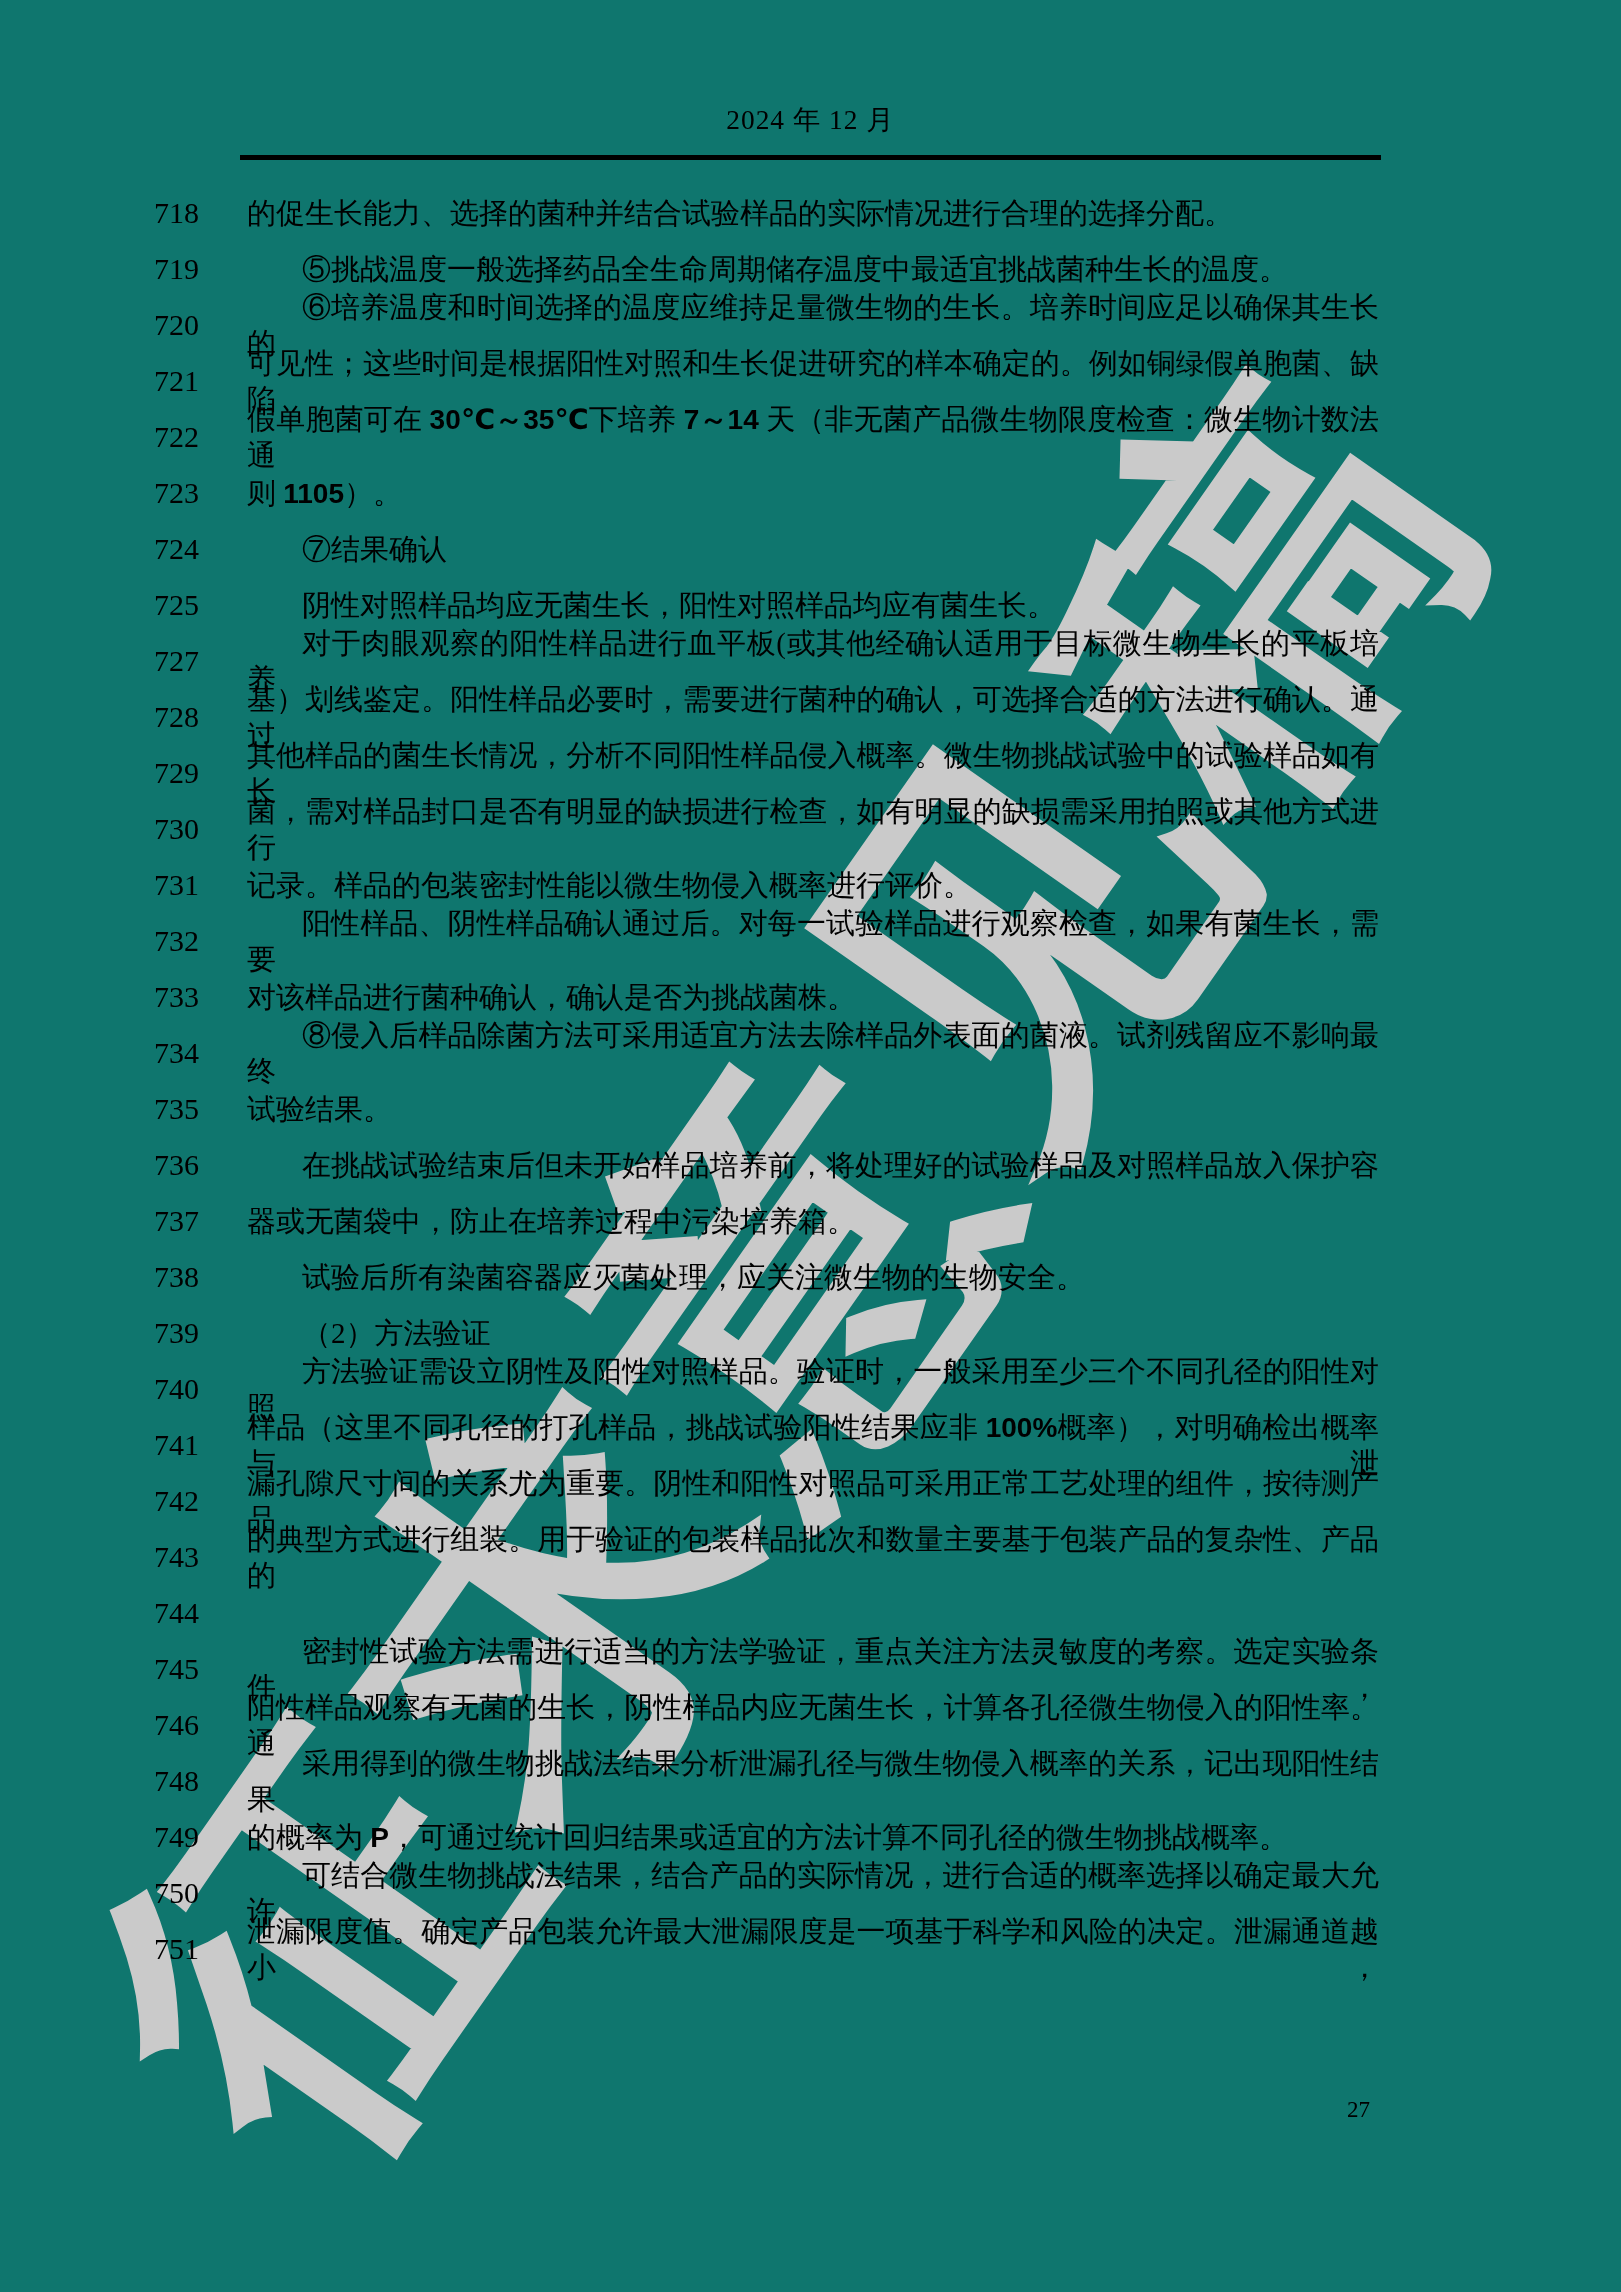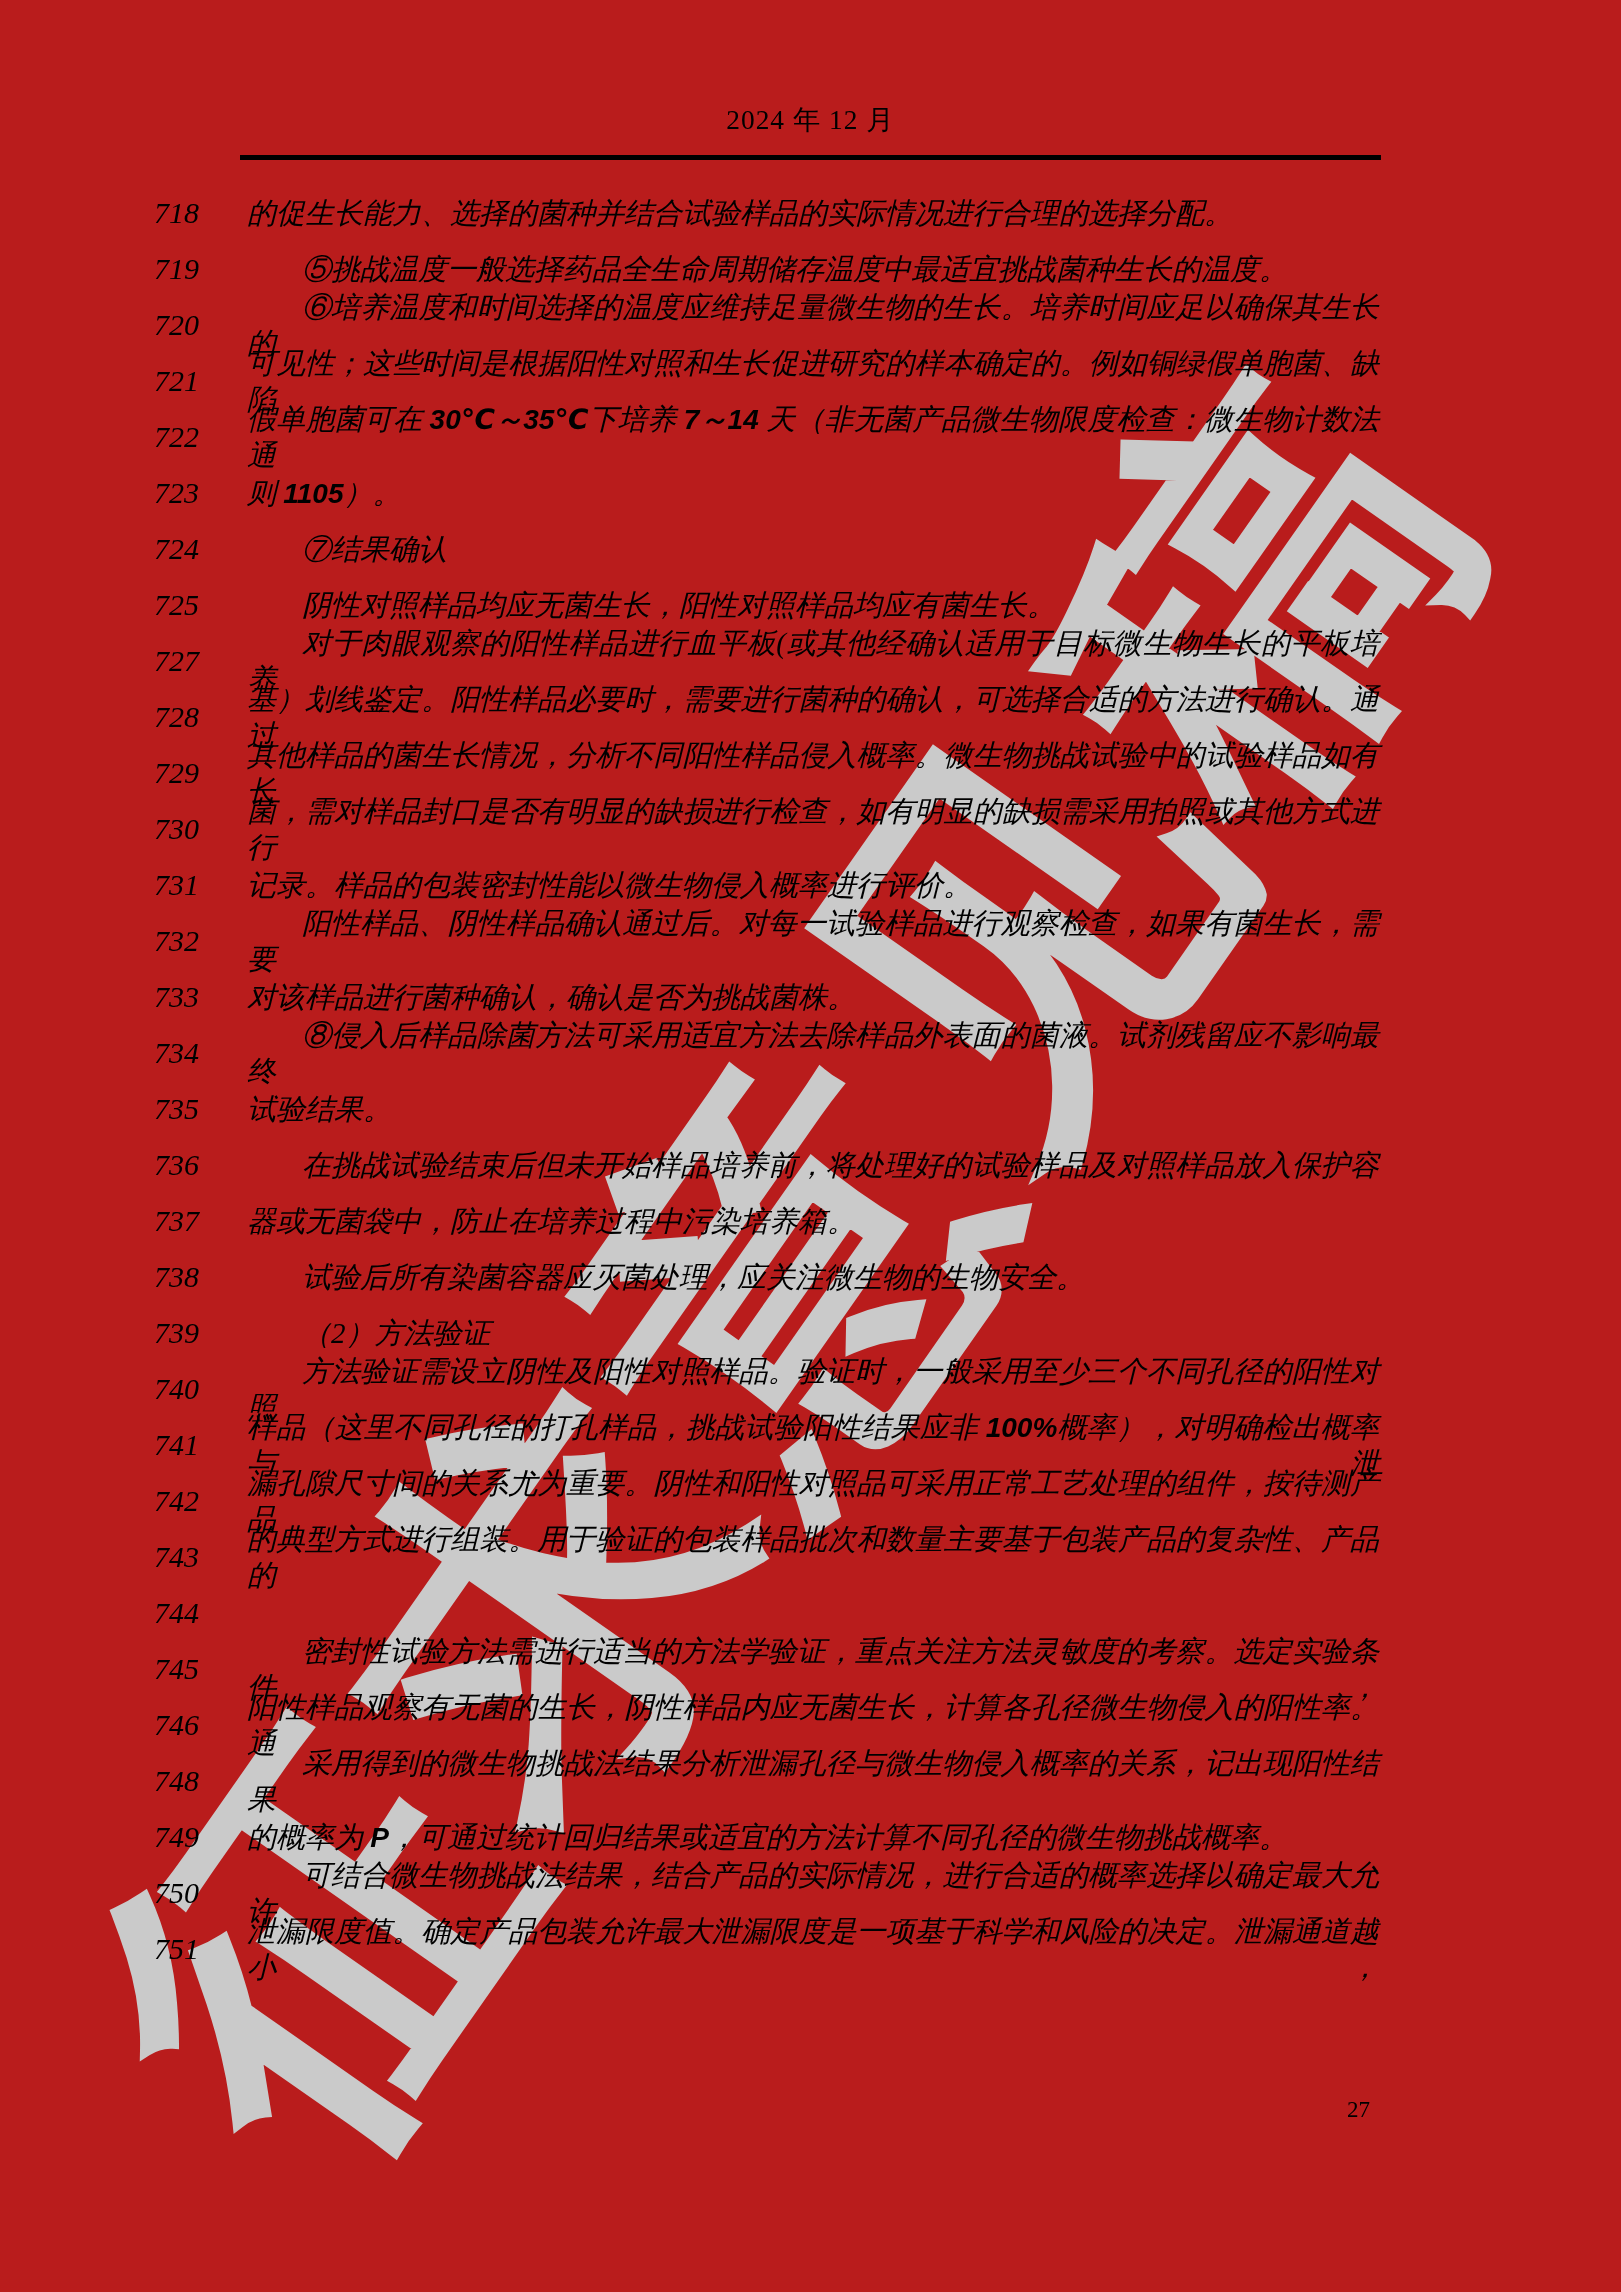--- a/index.html
+++ b/index.html
@@ -1,19 +1,19 @@
 <!DOCTYPE html>
 <html><head>
 <meta charset="utf-8">
 <style>
   html,body{margin:0;padding:0;background:#ffffff;}
   .page{
     position:relative;
     width:1621px;height:2293px;
-    background:#b91c1c;
+    background:#0f766e;
     overflow:hidden;
     font-family:"Liberation Serif","DejaVu Serif",serif;
     color:#000;
   }
   .header-date{
     position:absolute;top:102px;left:240px;width:1141px;
     text-align:center;font-size:27.4px;letter-spacing:1px;
   }
   .header-rule{
     position:absolute;top:155px;left:240px;width:1141px;height:4.9px;
@@ -23,21 +23,21 @@
     position:absolute;left:794px;top:1264px;
     transform:translate(-50%,-50%) rotate(-55deg);
     font-size:392px;font-weight:bold;white-space:nowrap;
     letter-spacing:17.6px;
     color:#cacaca;
     z-index:0;
     font-family:"DejaVu Serif","Liberation Serif",serif;
     user-select:none;
   }
   .content{position:absolute;top:185px;left:0;width:1621px;z-index:1;}
-  .row{position:relative;height:56px;font-style:italic;}
+  .row{position:relative;height:56px;}
   .num{
     position:absolute;left:154px;top:50%;transform:translateY(-50%);
     font-size:30px;line-height:1;
   }
   .txt{
     position:absolute;left:247px;top:50%;transform:translateY(-50%);
     width:1132px;font-size:29px;line-height:1.25;
     white-space:normal;word-break:break-all;text-align:left;
   }
   .txt.indent{text-indent:55px;}

